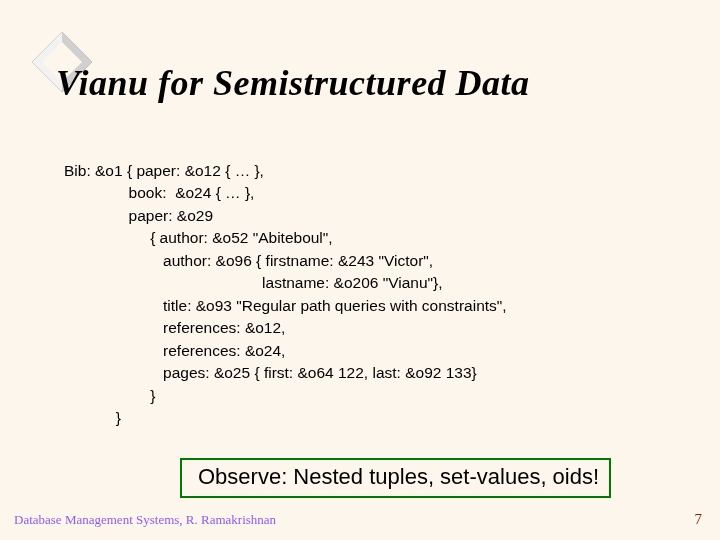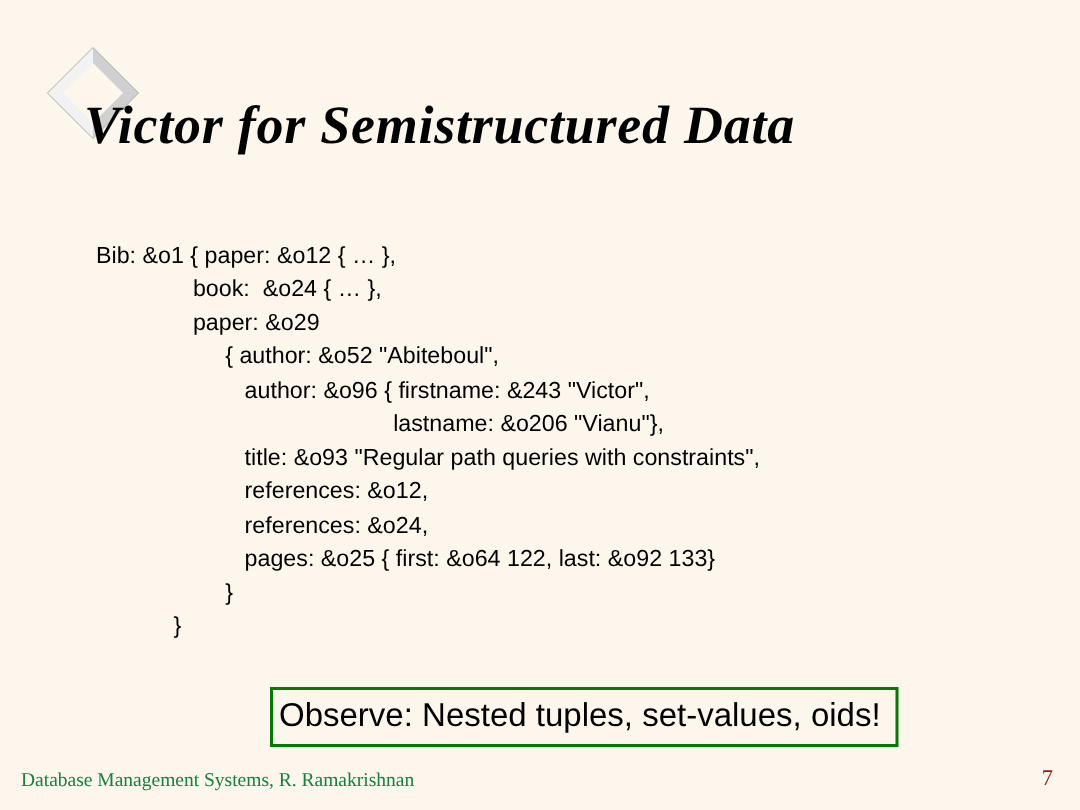--- a/index.html
+++ b/index.html
@@ -36,32 +36,32 @@
     line-height: 1.45;
     color: #000000;
     font-family: Arial, Helvetica, sans-serif;
     white-space: pre;
   }
   .callout {
     position: absolute;
     left: 180px;
     top: 458px;
     border: 2px solid #007a00;
-    padding: 4px 10px 6px 4px;
+    padding: 4px 10px 6px 16px;
     font-family: Arial, Helvetica, sans-serif;
     font-size: 22px;
     color: #000;
   }
   .footer-left {
     position: absolute;
     left: 14px;
     bottom: 12px;
     font-size: 13px;
     font-family: "Times New Roman", Times, serif;
-    color: #15803d;
+    color: #8b5cf6;
   }
   .footer-right {
     position: absolute;
     right: 18px;
     bottom: 12px;
     font-size: 15px;
     font-family: "Times New Roman", Times, serif;
     color: #8a1e0f;
   }
 </style>
@@ -70,21 +70,21 @@
 
 <div class="bullet-diamond">
   <svg width="68" height="68" viewBox="0 0 68 68">
     <polygon points="34,4 64,34 34,64 4,34" fill="#e8e8e8" stroke="#b0b0b0" stroke-width="1"></polygon>
     <polygon points="34,4 64,34 34,64" fill="#d0d0d0"></polygon>
     <polygon points="34,4 4,34 34,64" fill="#f2f2f2"></polygon>
     <polygon points="34,14 54,34 34,54 14,34" fill="#fdf6ed"></polygon>
   </svg>
 </div>
 
-<h1 class="title">Victor for Semistructured Data</h1>
+<h1 class="title">Vianu for Semistructured Data</h1>
 
 <div class="code-block">Bib: &amp;o1 { paper: &amp;o12 { … },
                book:  &amp;o24 { … },
                paper: &amp;o29
                     { author: &amp;o52 "Abiteboul",
                        author: &amp;o96 { firstname: &amp;243 "Victor",
                                               lastname: &amp;o206 "Vianu"},
                        title: &amp;o93 "Regular path queries with constraints",
                        references: &amp;o12,
                        references: &amp;o24,

